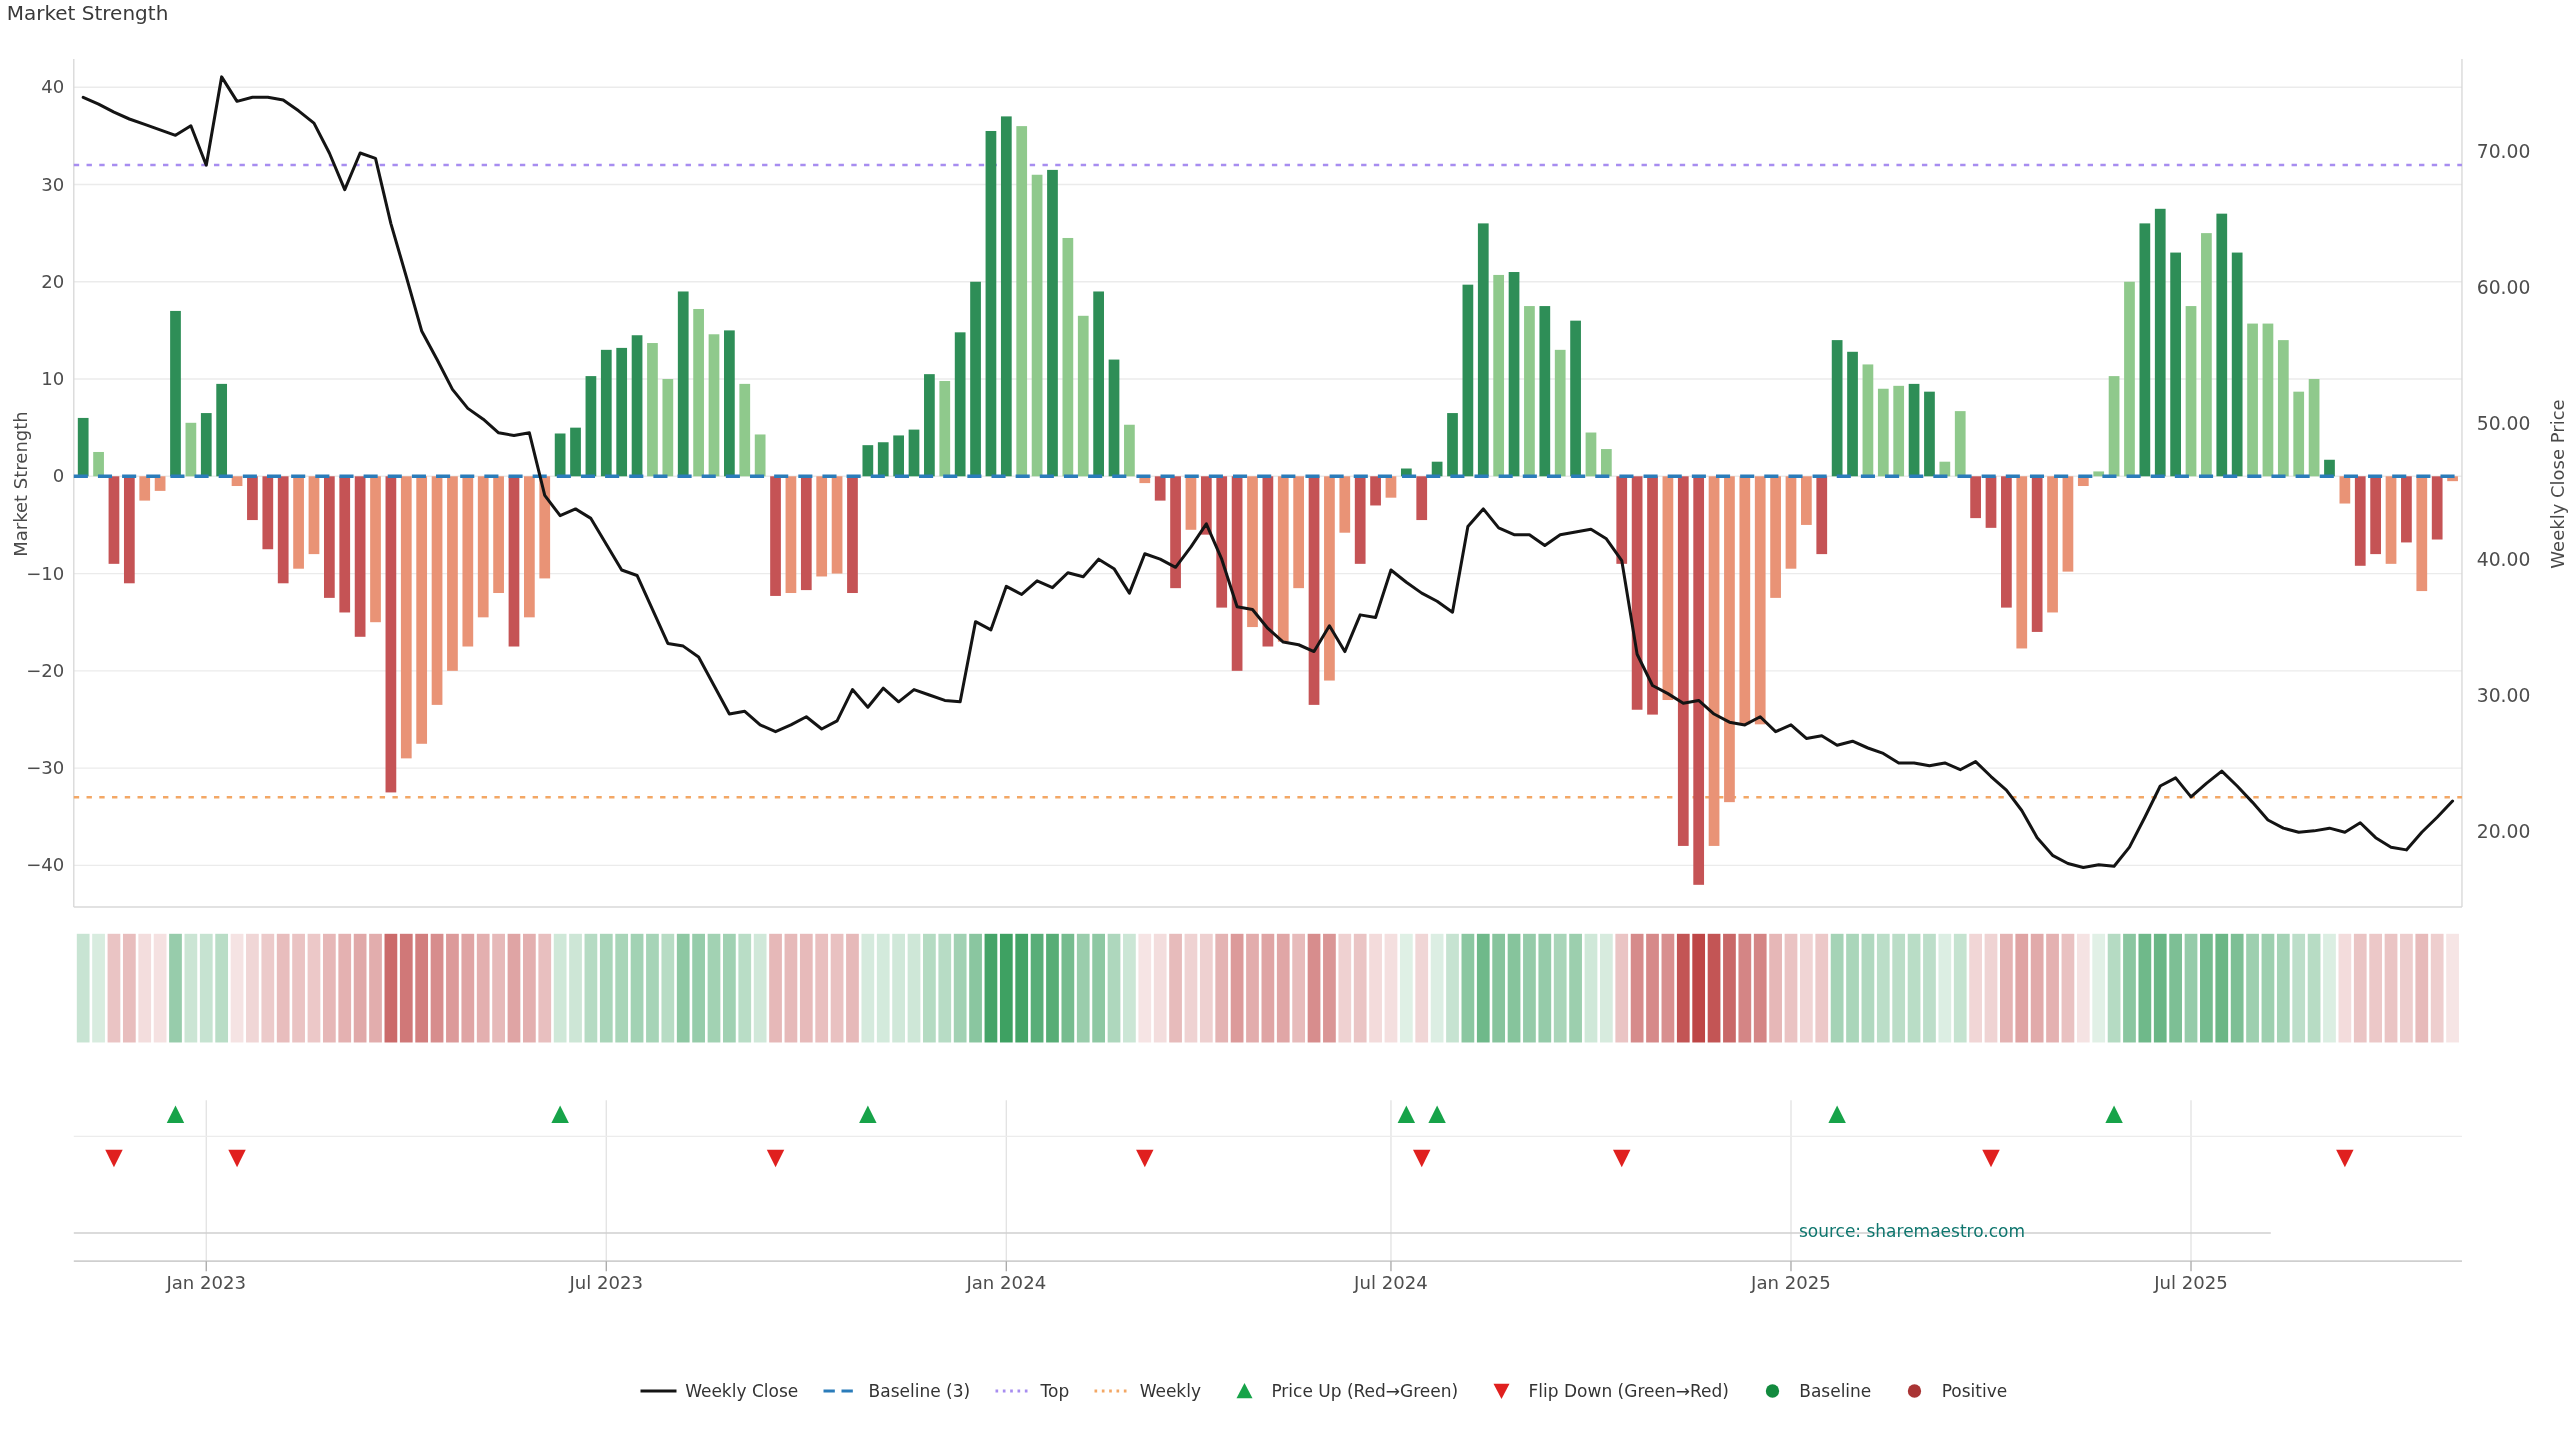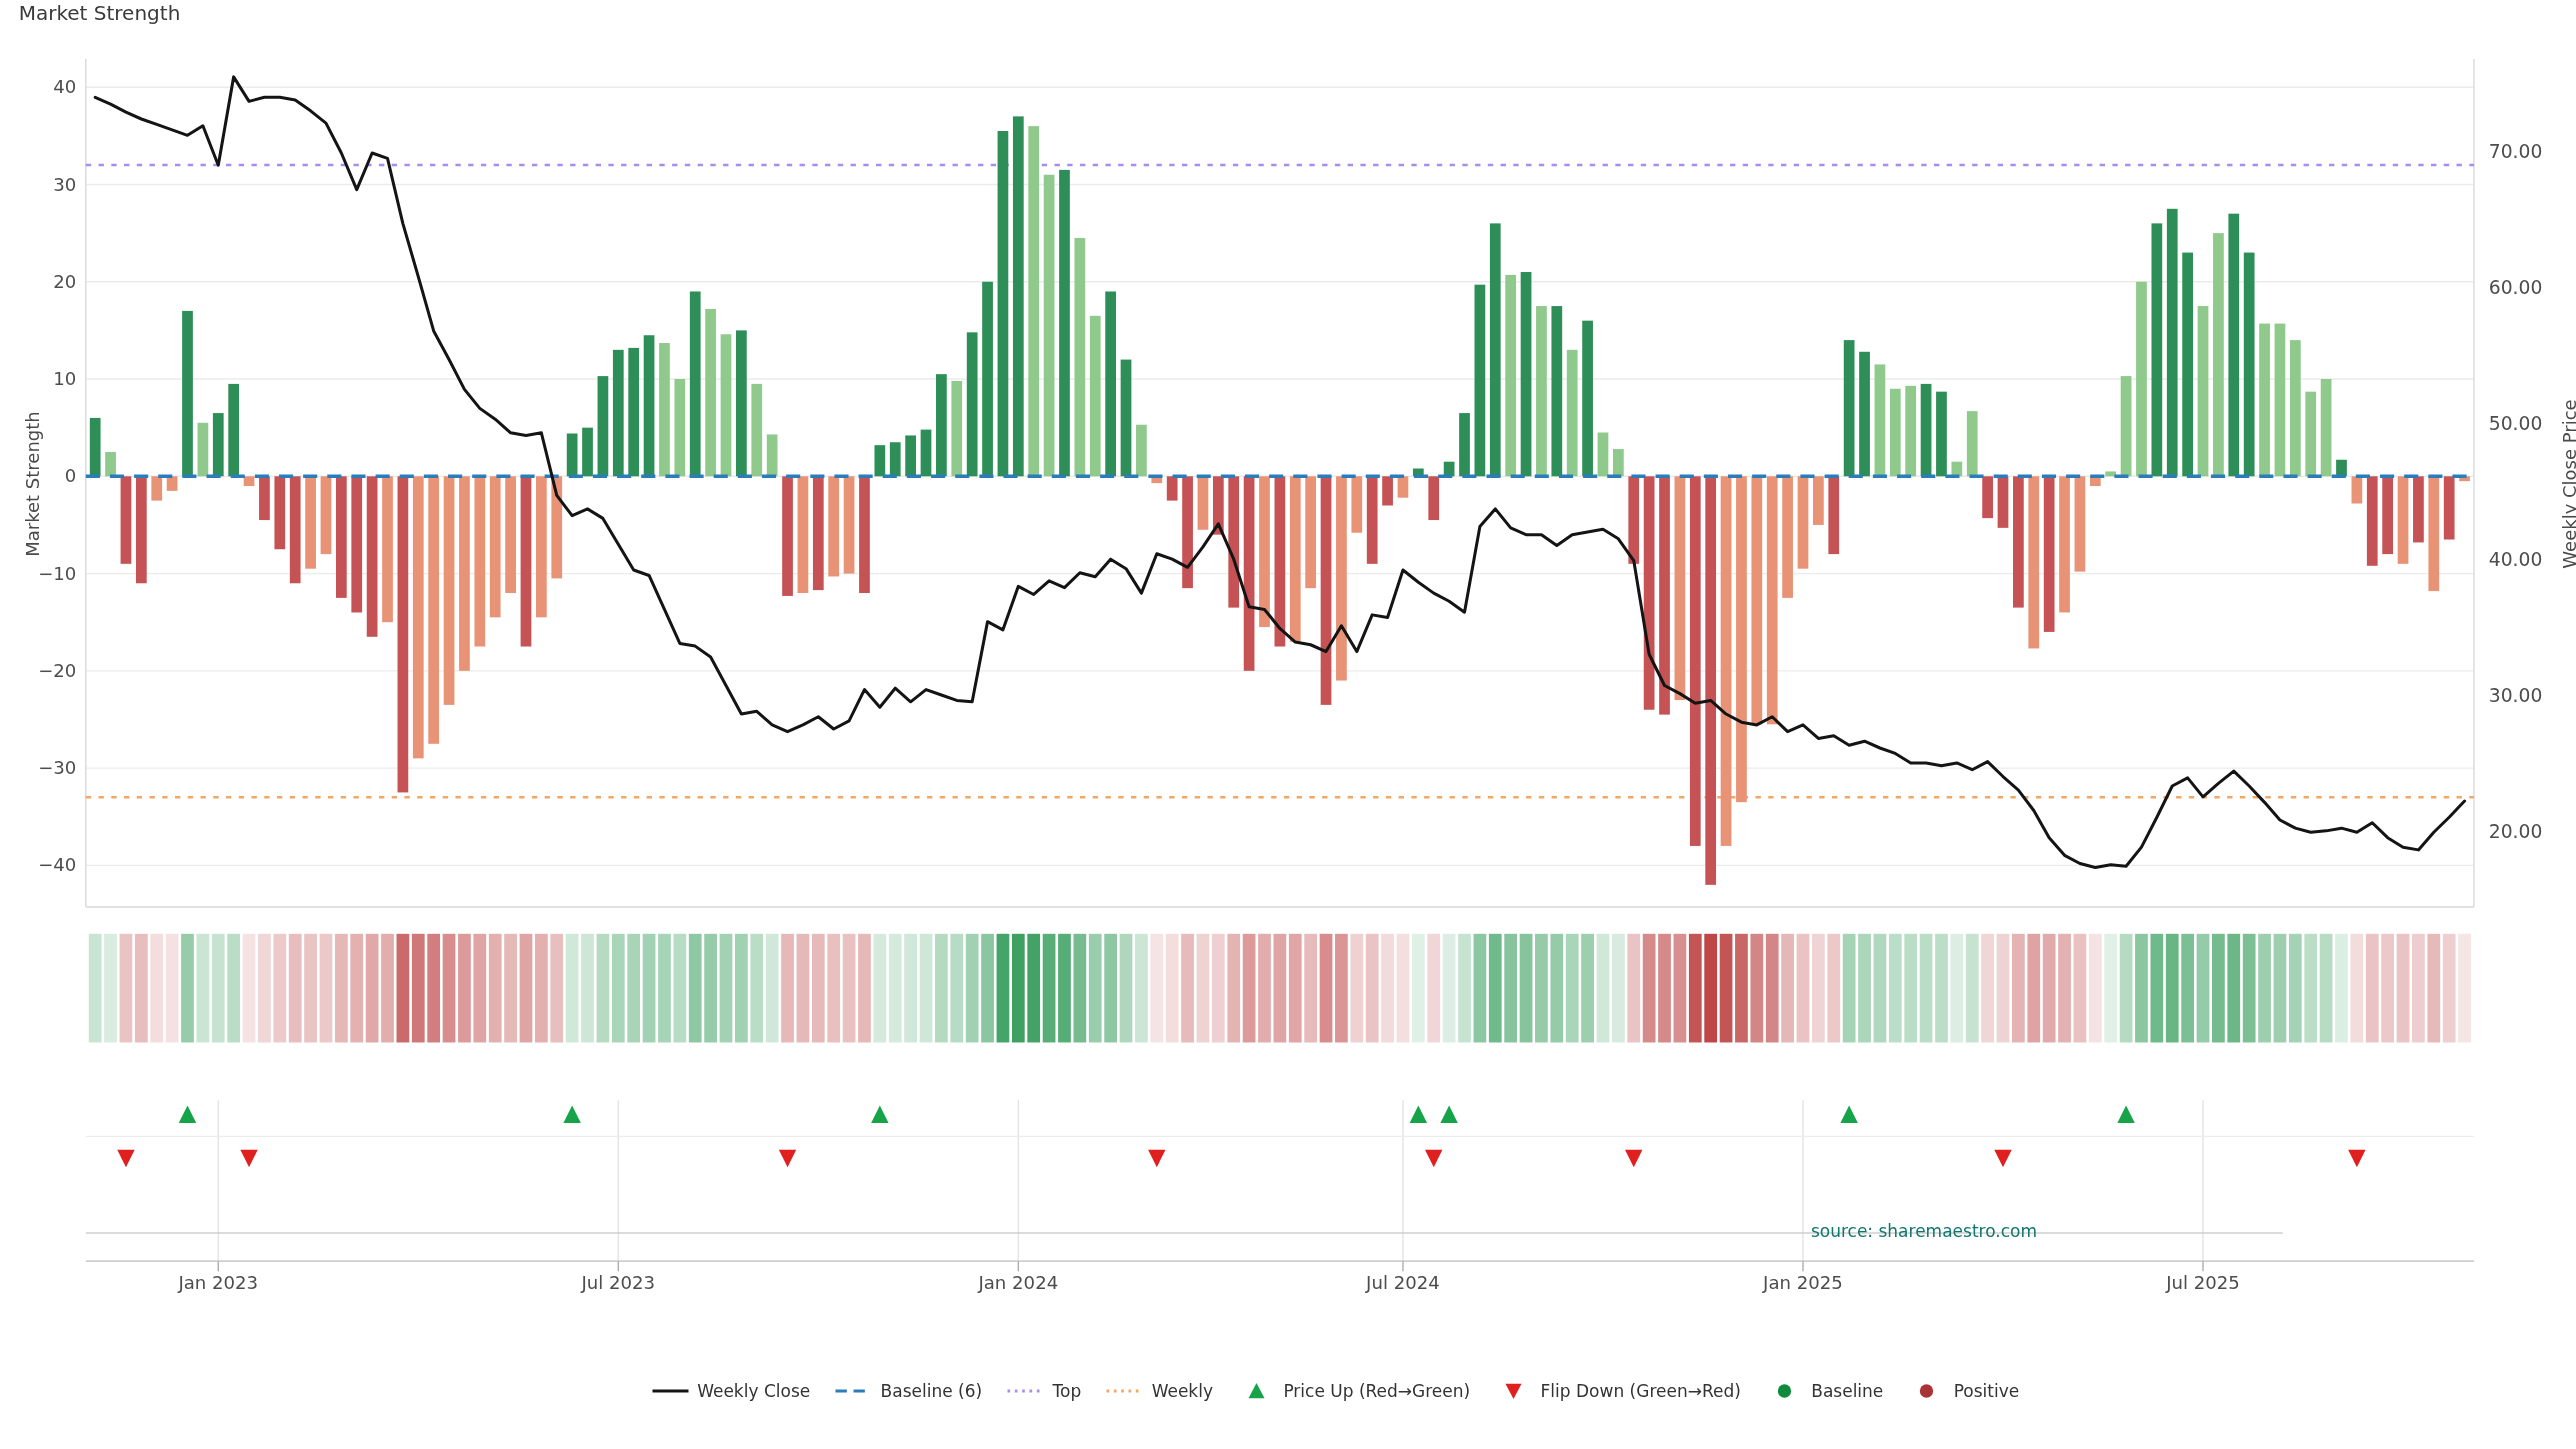--- a/index.html
+++ b/index.html
@@ -1,17 +1,17 @@
 <!DOCTYPE html>
 <html style="font-size:10.7px"><head>
 <meta charset="utf-8">
 <style>
   html,body{margin:0;padding:0;background:#ffffff;}
   body{width:2576px;height:1449px;overflow:hidden;font-family:"DejaVu Sans","Liberation Sans",sans-serif;}
-  .stage{position:absolute;left:0;top:0;width:2140px;height:1449px;background:#fff;margin-left:12px;}
+  .stage{position:absolute;left:0;top:0;width:2140px;height:1449px;background:#fff;}
   .title{position:absolute;left:6.7px;top:1.3px;font-size:20px;color:#3a3a3a;}
   #plot{position:absolute;left:0;top:0;}
   .ylabel{position:absolute;white-space:nowrap;font-size:18px;color:#4a4a4a;transform:translate(-50%,-50%) rotate(-90deg);}
   .ylabel.left{left:20px;top:484px;}
   .ylabel.right{left:2557px;top:484px;}
   .source{position:absolute;right:115px;top:1221px;font-size:17px;color:#0f766e;}
   .legend{position:absolute;left:0;top:1381px;width:2576px;display:flex;justify-content:center;align-items:center;gap:24px;padding-left:35px;}
   .legend-item{display:flex;align-items:center;gap:7.4px;}
   .legend-item .lbl{font-size:17px;color:#333;}
 </style>
@@ -406,21 +406,21 @@
       <div class="legend-item">
         <svg width="39" height="20" viewBox="0 0 58 30">
           <line x1="2" x2="56" y1="15" y2="15" stroke="#141414" stroke-width="4.5"></line>
         </svg>
         <span class="lbl">Weekly Close</span>
       </div>
       <div class="legend-item">
         <svg width="39" height="20" viewBox="0 0 58 30">
           <line x1="2" x2="56" y1="15" y2="15" stroke="#2b7cba" stroke-width="4.5" stroke-dasharray="17 10"></line>
         </svg>
-        <span class="lbl">Baseline (6)</span>
+        <span class="lbl">Baseline (3)</span>
       </div>
       <div class="legend-item">
         <svg width="39" height="20" viewBox="0 0 58 30">
           <line x1="2" x2="56" y1="15" y2="15" stroke="#a78df0" stroke-width="4.5" stroke-dasharray="4 7"></line>
         </svg>
         <span class="lbl">Top</span>
       </div>
       <div class="legend-item">
         <svg width="39" height="20" viewBox="0 0 58 30">
           <line x1="2" x2="56" y1="15" y2="15" stroke="#f3a765" stroke-width="4.5" stroke-dasharray="4 7"></line>

